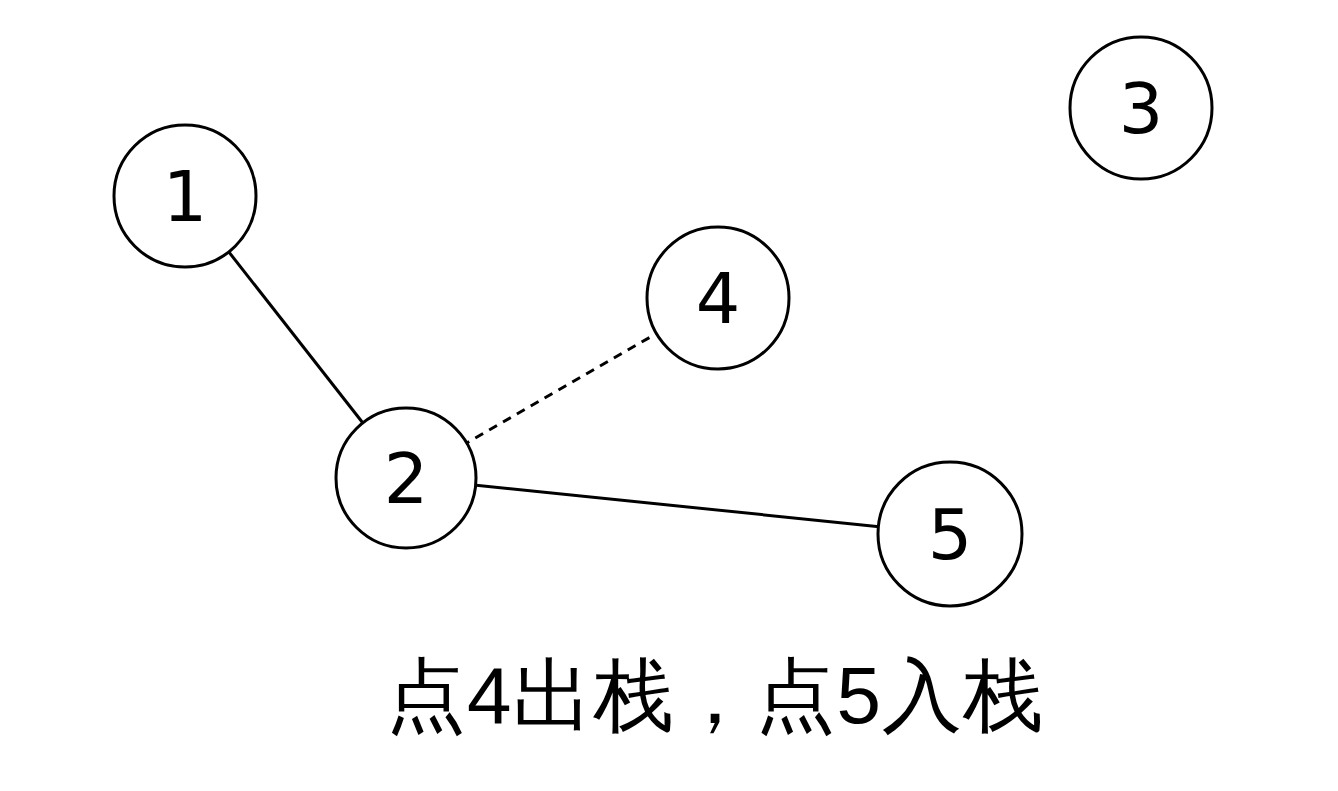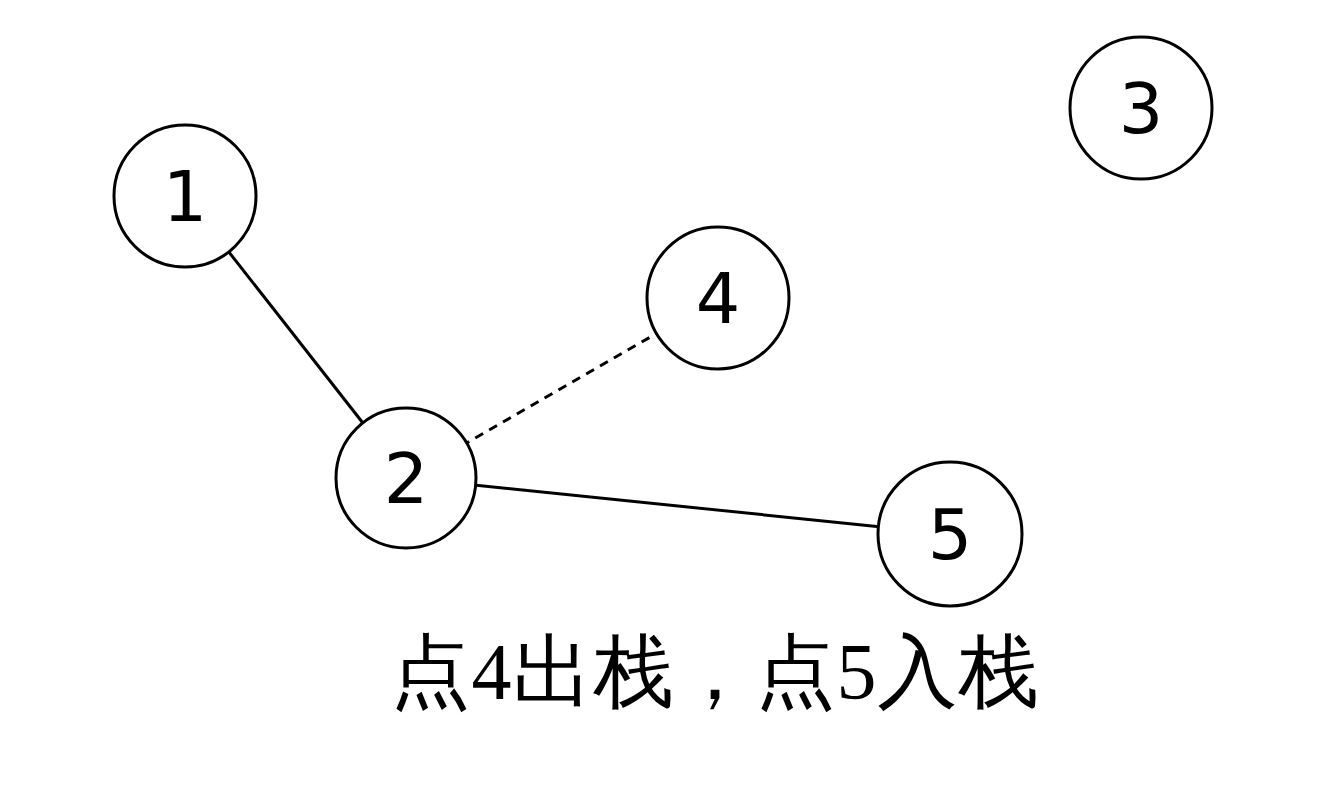--- a/index.html
+++ b/index.html
@@ -37,25 +37,25 @@
   .edge {
     stroke: #000000;
     stroke-width: 3;
     fill: none;
   }
   .edge.dashed {
     stroke-dasharray: 9 7;
   }
   .caption {
     position: absolute;
-    top: 628px;
+    top: 652px;
     left: 715px;
     transform: translateX(-50%);
     white-space: nowrap;
-    font-family: Liberation Serif, serif;
+    font-family: Liberation Sans, sans-serif;
     font-size: 80px;
     line-height: 1.1;
     color: #000000;
     letter-spacing: 1px;
   }
 </style>
 </head>
 <body>
 
 <div class="stage">

